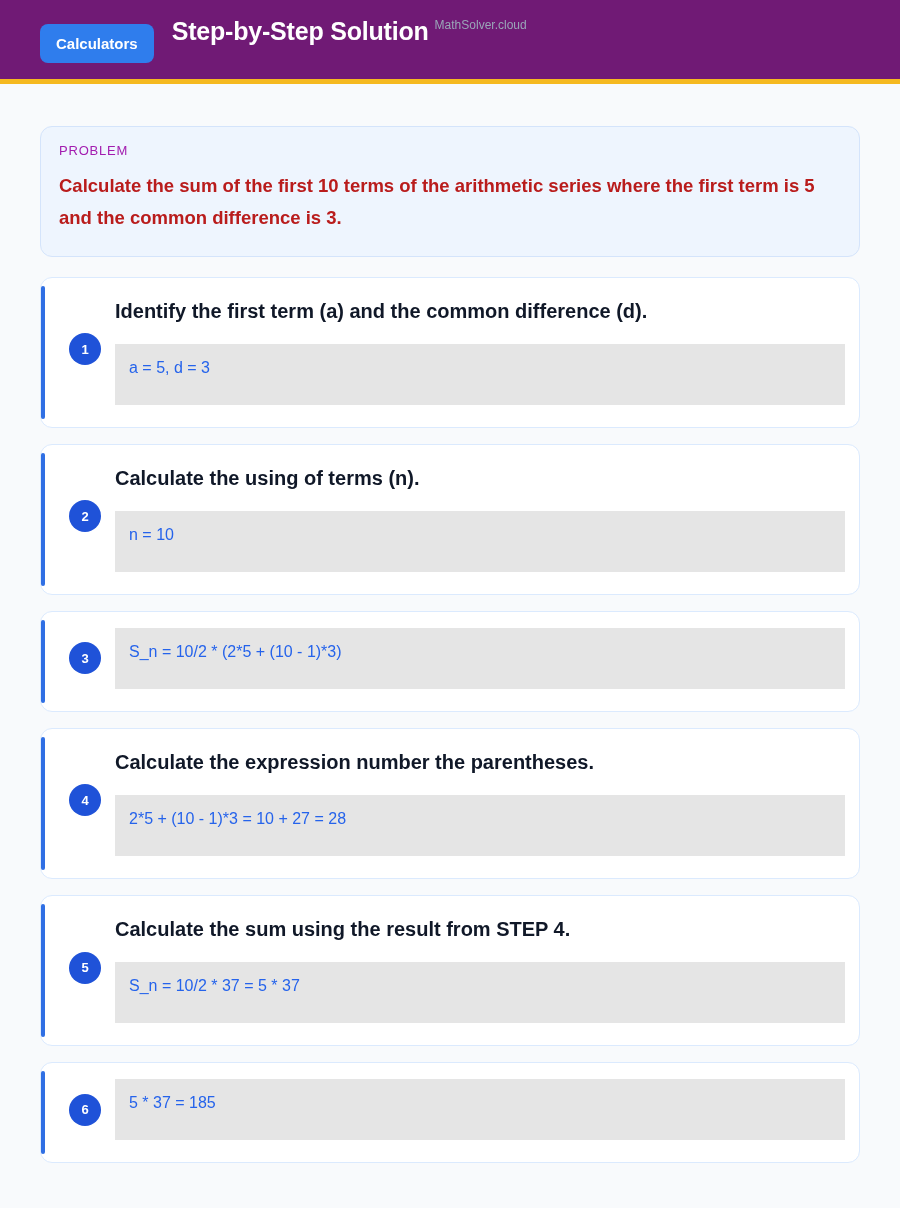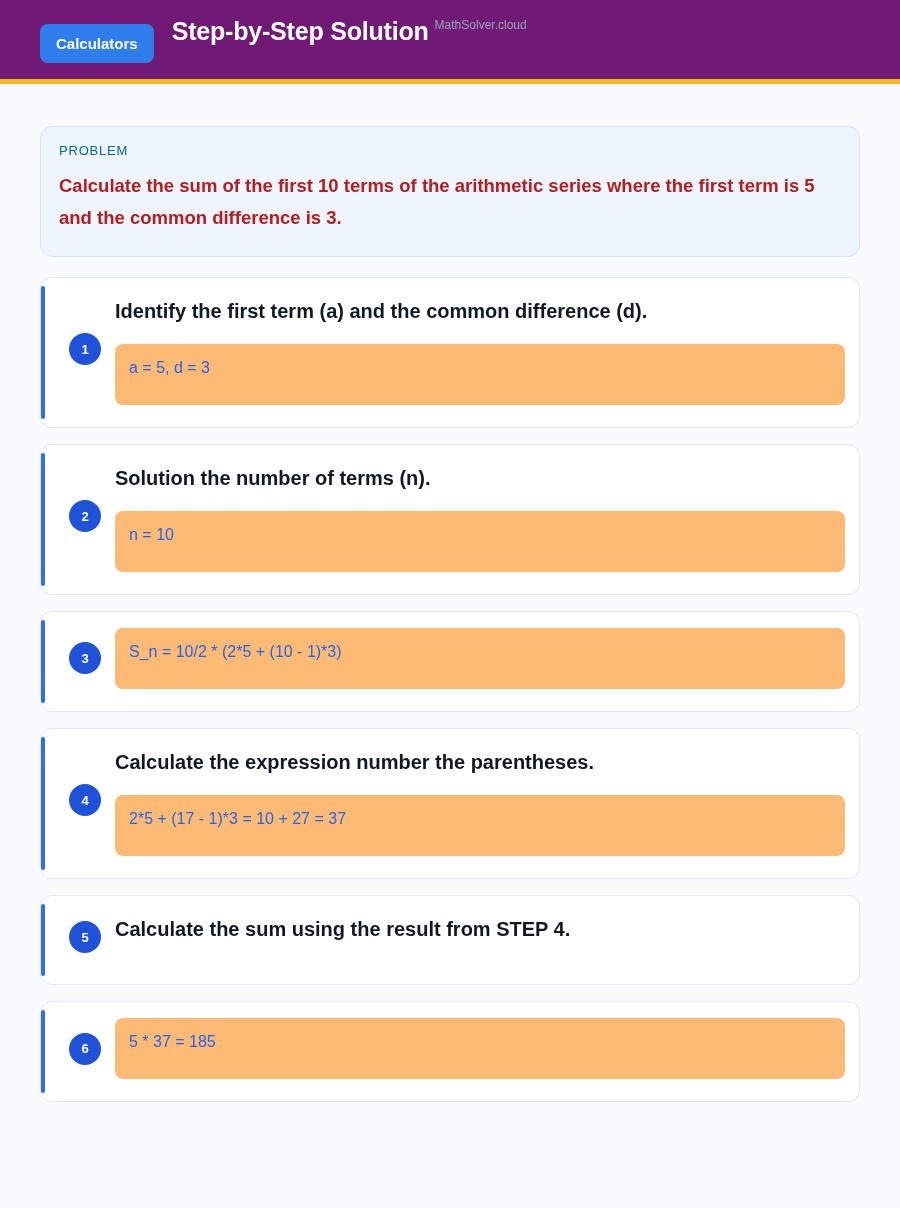--- a/index.html
+++ b/index.html
@@ -63,21 +63,21 @@
 
   
   .problem-card {
     background: #eef5fe;
     border: 1px solid #d4e4fb;
     border-radius: 12px;
     padding: 16px 18px 22px 18px;
     margin-bottom: 20px;
   }
   .problem-label {
-    color: #0369a1;
+    color: #a21caf;
     font-size: 13px;
     letter-spacing: 0.8px;
     margin-bottom: 12px;
   }
   .problem-text {
     color: #b91c1c;
     font-size: 18.5px;
     font-weight: bold;
     line-height: 1.72;
   }
@@ -121,22 +121,22 @@
   }
   .step-body { flex: 1 1 auto; min-width: 0; }
   .step-title {
     color: #101828;
     font-size: 20px;
     font-weight: bold;
     line-height: 1.72;
     margin-bottom: 16px;
   }
   .step-formula {
-    background: #fdba74;
-    border-radius: 8px;
+    background: #e5e5e5;
+    border-radius: 0;
     padding: 14px 14px 26px 14px;
     color: #2563eb;
     font-size: 16px;
     line-height: 1.3;
   }
 </style>
 </head>
 <body>
 
 <header class="site-header">
@@ -162,47 +162,48 @@
       <div class="step-body">
         <div class="step-title">Identify the first term (a) and the common difference (d).</div>
         <div class="step-formula">a = 5, d = 3</div>
       </div>
     </article>
 
     <article class="step-card">
       <span class="step-accent"></span>
       <span class="step-badge">2</span>
       <div class="step-body">
-        <div class="step-title">Solution the number of terms (n).</div>
+        <div class="step-title">Calculate the using of terms (n).</div>
         <div class="step-formula">n = 10</div>
       </div>
     </article>
 
     <article class="step-card">
       <span class="step-accent"></span>
       <span class="step-badge">3</span>
       <div class="step-body">
         <div class="step-formula">S_n = 10/2 * (2*5 + (10 - 1)*3)</div>
       </div>
     </article>
 
     <article class="step-card">
       <span class="step-accent"></span>
       <span class="step-badge">4</span>
       <div class="step-body">
         <div class="step-title">Calculate the expression number the parentheses.</div>
-        <div class="step-formula">2*5 + (17 - 1)*3 = 10 + 27 = 37</div>
+        <div class="step-formula">2*5 + (10 - 1)*3 = 10 + 27 = 28</div>
       </div>
     </article>
 
     <article class="step-card">
       <span class="step-accent"></span>
       <span class="step-badge">5</span>
       <div class="step-body">
         <div class="step-title">Calculate the sum using the result from STEP 4.</div>
+        <div class="step-formula">S_n = 10/2 * 37 = 5 * 37</div>
       </div>
     </article>
 
     <article class="step-card">
       <span class="step-accent"></span>
       <span class="step-badge">6</span>
       <div class="step-body">
         <div class="step-formula">5 * 37 = 185</div>
       </div>
     </article>

